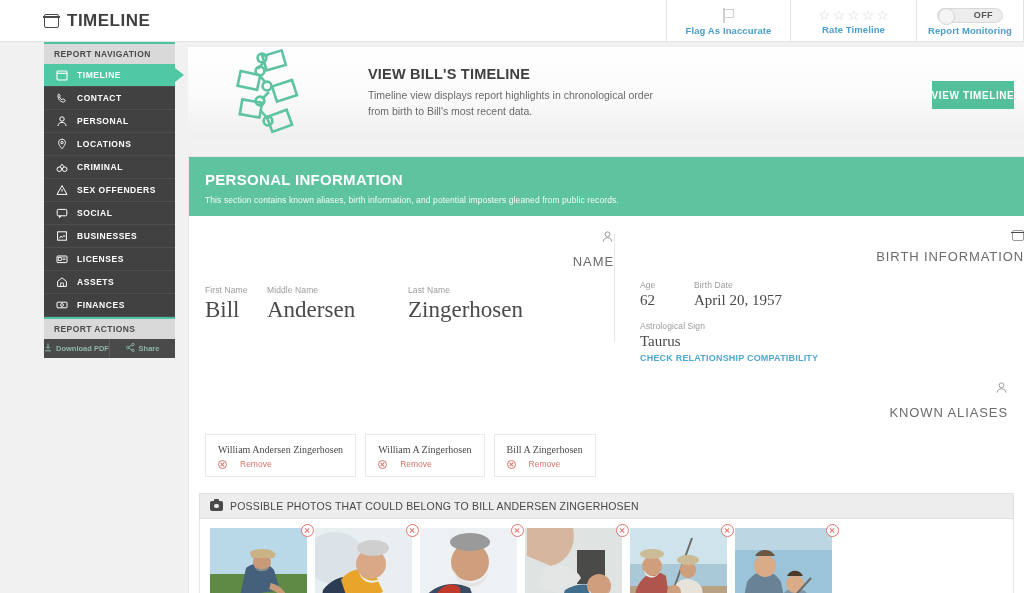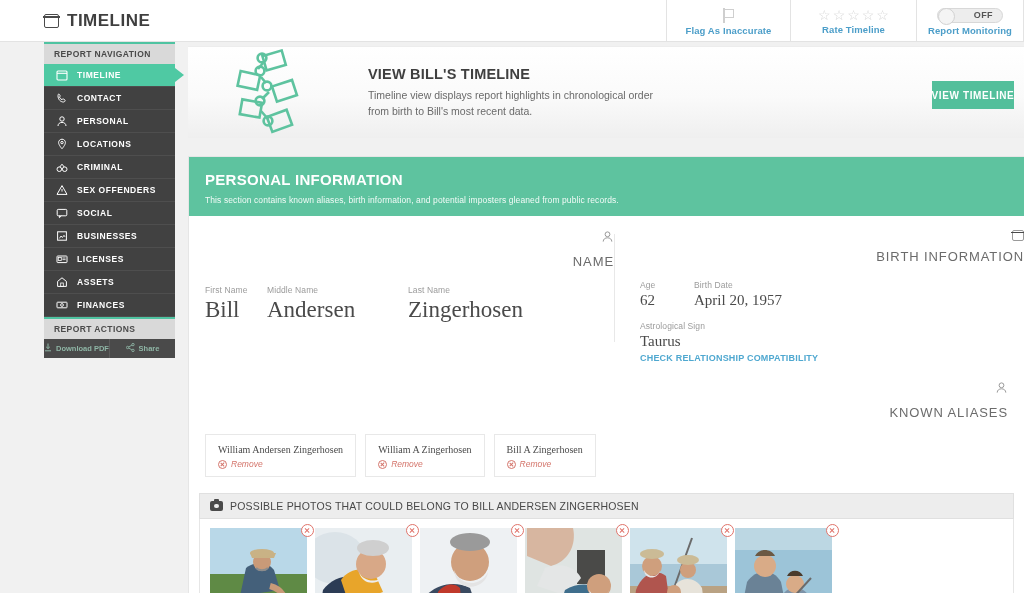--- a/index.html
+++ b/index.html
@@ -180,22 +180,22 @@
   .aliases-wrap { padding: 18px 16px 0 16px; }
   .alias-row { display: flex; gap: 9px; margin-top: 14px; }
   .alias-card {
     border: 1px solid #e8e8e8; background: #fff; padding: 9px 12px 7px 12px;
   }
   .alias-name {
     font-family: "Liberation Serif", serif; font-size: 10px; color: #4a4a4a;
     margin-bottom: 4px; white-space: nowrap;
   }
   .alias-remove {
-    display: flex; align-items: center; gap: 4px;
-    font-size: 8.5px; color: #d4756b; cursor: pointer; font-style: italic;
+    display: flex; align-items: center; gap: 13px;
+    font-size: 8.5px; color: #d4756b; cursor: pointer;
   }
   .x-circle {
     width: 9px; height: 9px; border-radius: 50%; border: 1px solid #d4756b;
     position: relative; flex: none;
   }
   .x-circle:before, .x-circle:after {
     content: ""; position: absolute; left: 1.2px; top: 3.2px; width: 4.6px;
     height: 1px; background: #d4756b;
   }
   .x-circle:before { transform: rotate(45deg); }

